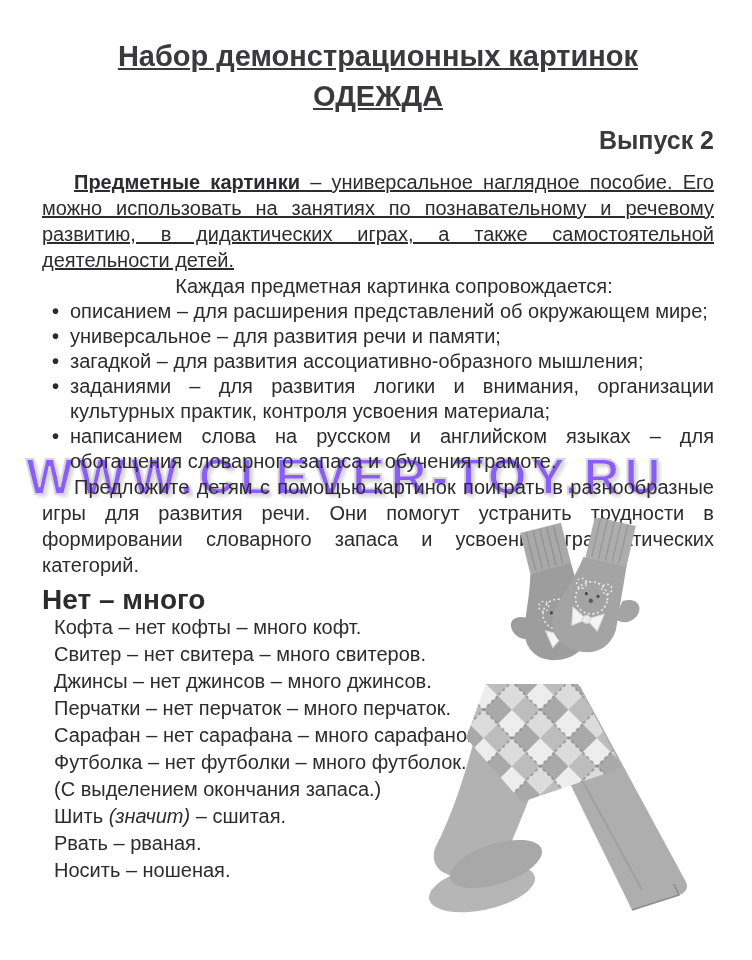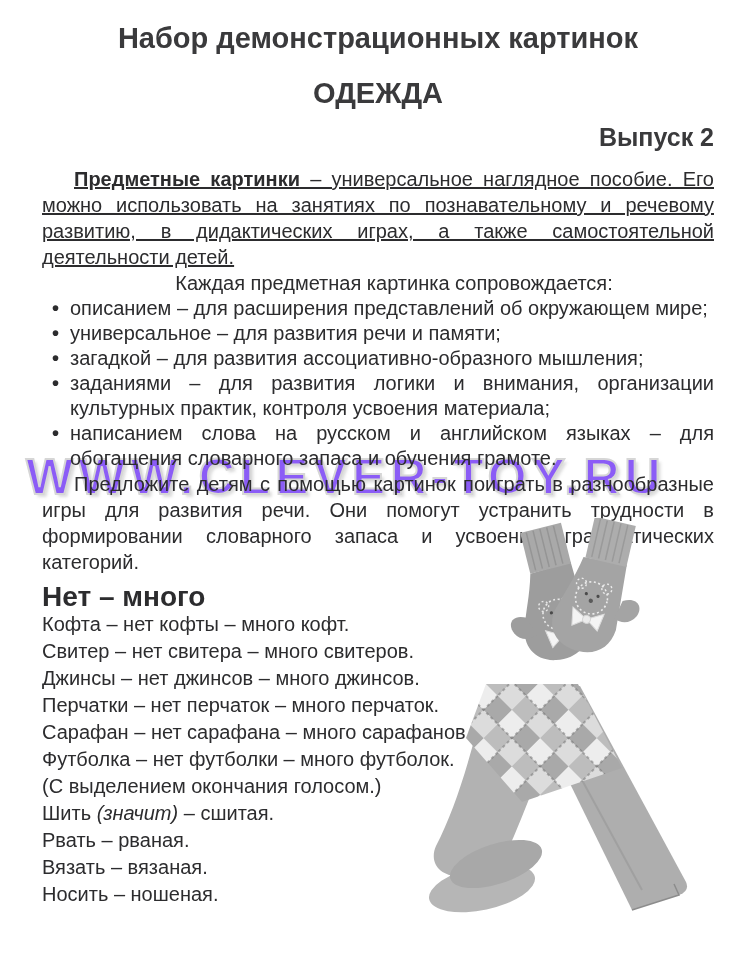--- a/index.html
+++ b/index.html
@@ -3,22 +3,22 @@
 <meta charset="utf-8">
 <style>
   html,body{margin:0;padding:0;background:#ffffff;}
   .page{
     position:relative;width:752px;height:960px;margin:0 auto;
     background:#ffffff;overflow:hidden;
     font-family:"Liberation Sans",sans-serif;color:#2c2c2e;
   }
   .content{position:absolute;left:42px;top:0;width:672px;z-index:1;}
   .t1,.t2{font-size:29px;line-height:37px;font-weight:bold;color:#3a3a3c;text-align:center;}
-  .t1{margin-top:20px;}
-  .t2{margin-top:18px;}
+  .t1{margin-top:38px;text-decoration:underline;}
+  .t2{margin-top:3px;text-decoration:underline;}
   .t3{font-size:25px;line-height:31px;font-weight:bold;color:#3a3a3c;text-align:right;margin-top:10px;}
   .para{font-size:20px;line-height:26px;text-align:justify;margin:0;}
   .p1{margin-top:13px;text-indent:32px;text-decoration:underline;}
   .p-acc{text-indent:32px;text-align:center;}
   .bullets{list-style:none;margin:0;padding:0;font-size:20px;line-height:25px;}
   .bullets li{position:relative;padding-left:28px;text-align:justify;}
   .bullets .dot{position:absolute;left:10px;font-weight:bold;}
   .bullets b{font-weight:normal;}
   .wm-zone{position:relative;}
   .p2{margin-top:0;text-indent:32px;position:relative;z-index:1;}
@@ -26,21 +26,21 @@
     position:absolute;left:26px;top:448px;z-index:0;white-space:nowrap;
     font-size:50px;font-weight:800;letter-spacing:5px;
     color:#8b5cf6;-webkit-text-stroke:2px #d6d6d6;
     text-shadow:3px 3px 3px rgba(120,120,120,0.25);
     pointer-events:none;
   }
   .sections{width:445px;}
   .sec-h{font-size:28px;line-height:28px;font-weight:bold;margin:0;}
   .sec-h.first{margin-top:8px;}
   .sec-h.second{margin-top:10px;}
-  .line{font-size:20px;line-height:27px;}
+  .line{font-size:20px;line-height:27px;margin-left:12px;}
   .line i{font-style:italic;}
   .photo{position:absolute;z-index:1;}
   .photo-mittens{left:497px;top:518px;width:162px;height:148px;}
   .photo-tights{left:426px;top:684px;width:300px;height:235px;}
   svg{display:block;}
 </style>
 </head>
 <body>
 
 <div class="page">
@@ -72,24 +72,23 @@
     <div class="sections">
 
       <h3 class="sec-h first">Нет – много</h3>
       <div class="line">Кофта – нет кофты – много кофт.</div>
       <div class="line">Свитер – нет свитера – много свитеров.</div>
       <div class="line">Джинсы – нет джинсов – много джинсов.</div>
       <div class="line">Перчатки – нет перчаток – много перчаток.</div>
       <div class="line">Сарафан – нет сарафана – много сарафанов.</div>
       <div class="line">Футболка – нет футболки – много футболок.</div>
 
-      <div class="line">(С выделением окончания голосом.)</div>
+      <div class="line">(С выделением окончания запаса.)</div>
       <div class="line"><span>Шить </span><i>(значит)</i><span> – сшитая.</span></div>
       <div class="line"><span>Рвать – рваная.</span><i></i><span></span></div>
-      <div class="line"><span>Вязать – вязаная.</span><i></i><span></span></div>
       <div class="line"><span>Носить – ношеная.</span><i></i><span></span></div>
 
     </div>
   </div>
 
   <div class="photo photo-mittens" title="Серые вязаные варежки с мишкой и белым бантиком">
     <svg width="162" height="148" viewBox="0 0 162 148">
 
       <g transform="rotate(-14 60 80)">
         <path d="M40 50 C 34 72 26 86 22 100 C 15 118 23 136 44 140 C 66 144 82 133 84 112 L 82 48 Z" fill="#9d9d9d"></path>

